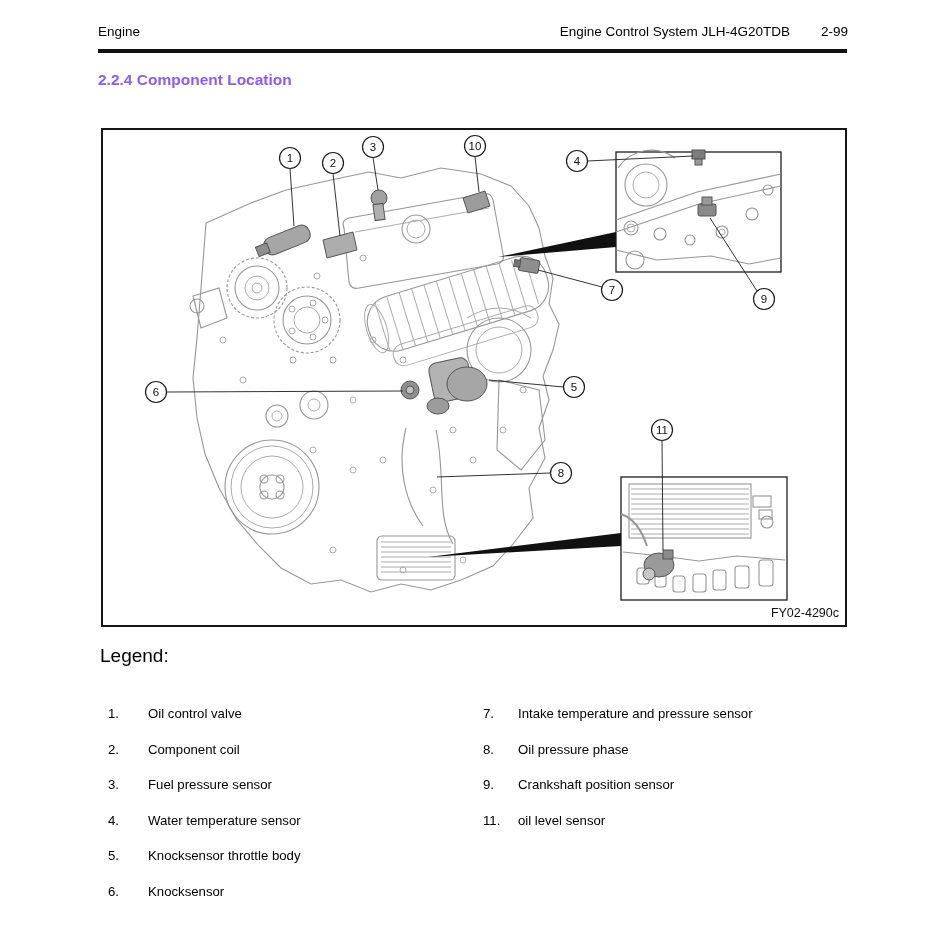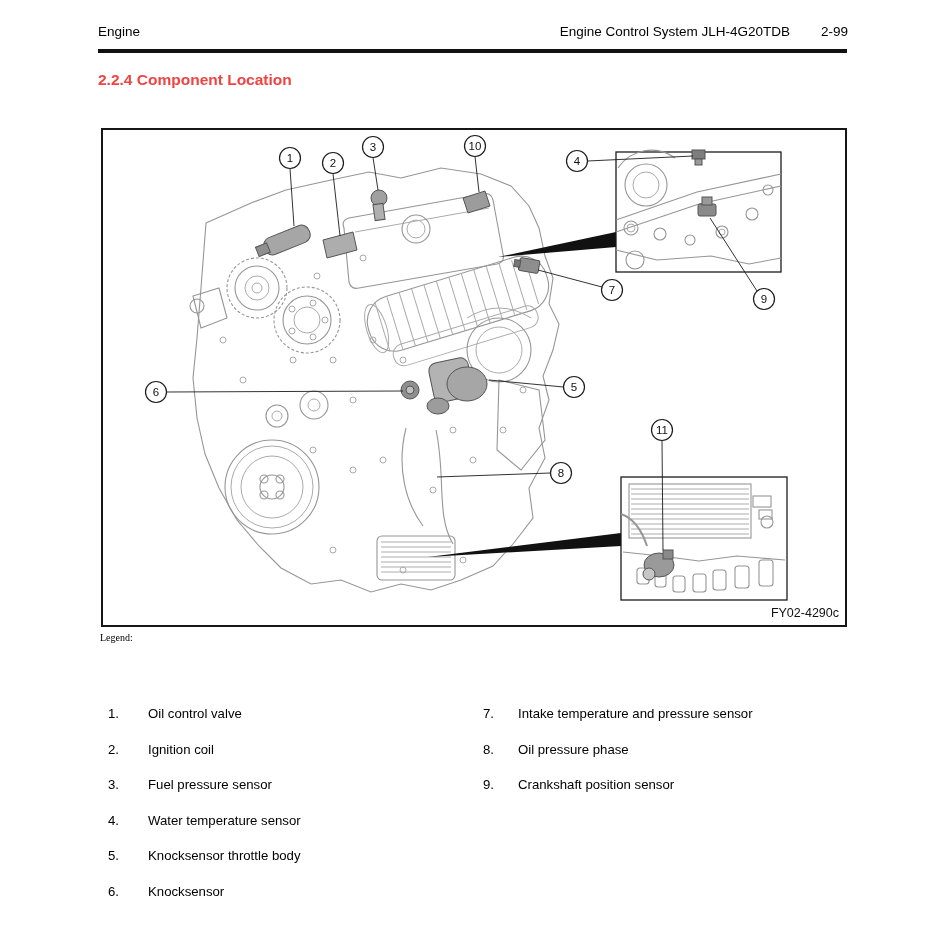--- a/index.html
+++ b/index.html
@@ -1,25 +1,25 @@
 <!DOCTYPE html>
 <html><head>
 <meta charset="utf-8">
 <style>
   html,body{margin:0;padding:0;background:#ffffff;}
   .page{position:relative;width:944px;height:944px;background:#ffffff;
         font-family:"Liberation Sans","DejaVu Sans",sans-serif;color:#000;overflow:hidden;}
   .hdr-left{position:absolute;left:98px;top:24px;font-size:13.5px;}
   .hdr-right{position:absolute;top:24px;right:96px;font-size:13.5px;display:flex;gap:31px;}
   .hdr-rule{position:absolute;left:98px;top:49px;width:749px;height:4px;background:#111;}
-  .h1{position:absolute;left:98px;top:71px;font-size:15.5px;font-weight:700;color:#ef4444;}
+  .h1{position:absolute;left:98px;top:71px;font-size:15.5px;font-weight:700;color:#8b5cf6;}
   .h2{position:absolute;left:98px;top:97px;font-size:15.5px;font-weight:700;color:#1e1ea8;}
   .figure{position:absolute;left:101px;top:128px;width:746px;height:499px;}
   .figure svg{display:block;width:746px;height:499px;}
-  .legend-title{position:absolute;left:100px;top:632px;font-size:10px;font-family:Liberation Serif, serif;}
+  .legend-title{position:absolute;left:100px;top:645px;font-size:19px;}
   .leg-col{position:absolute;top:706px;font-size:13.2px;}
   .leg-col.left{left:108px;}
   .leg-col.right{left:483px;}
   .leg-row{display:flex;height:35.6px;line-height:15px;align-items:flex-start;}
   .leg-col.left .num{width:40px;}
   .leg-col.right .num{width:35px;}
   
   .eng{stroke:#969696;fill:none;stroke-width:1.1;}
   .eng-light{stroke:#ababab;fill:none;stroke-width:1;}
   .eng-fill{stroke:#969696;fill:#ffffff;stroke-width:1.1;}
@@ -315,21 +315,21 @@
 
   <div class="legend-title">Legend:</div>
 
   <div class="leg-col left">
     <div class="leg-row">
       <span class="num">1.</span>
       <span class="lbl">Oil control valve</span>
     </div>
     <div class="leg-row">
       <span class="num">2.</span>
-      <span class="lbl">Ignition coil</span>
+      <span class="lbl">Component coil</span>
     </div>
     <div class="leg-row">
       <span class="num">3.</span>
       <span class="lbl">Fuel pressure sensor</span>
     </div>
     <div class="leg-row">
       <span class="num">4.</span>
       <span class="lbl">Water temperature sensor</span>
     </div>
     <div class="leg-row">
@@ -348,15 +348,19 @@
       <span class="lbl">Intake temperature and pressure sensor</span>
     </div>
     <div class="leg-row">
       <span class="num">8.</span>
       <span class="lbl">Oil pressure phase</span>
     </div>
     <div class="leg-row">
       <span class="num">9.</span>
       <span class="lbl">Crankshaft position sensor</span>
     </div>
+    <div class="leg-row">
+      <span class="num">11.</span>
+      <span class="lbl">oil level sensor</span>
+    </div>
   </div>
 
 </div>
 
 </body></html>

